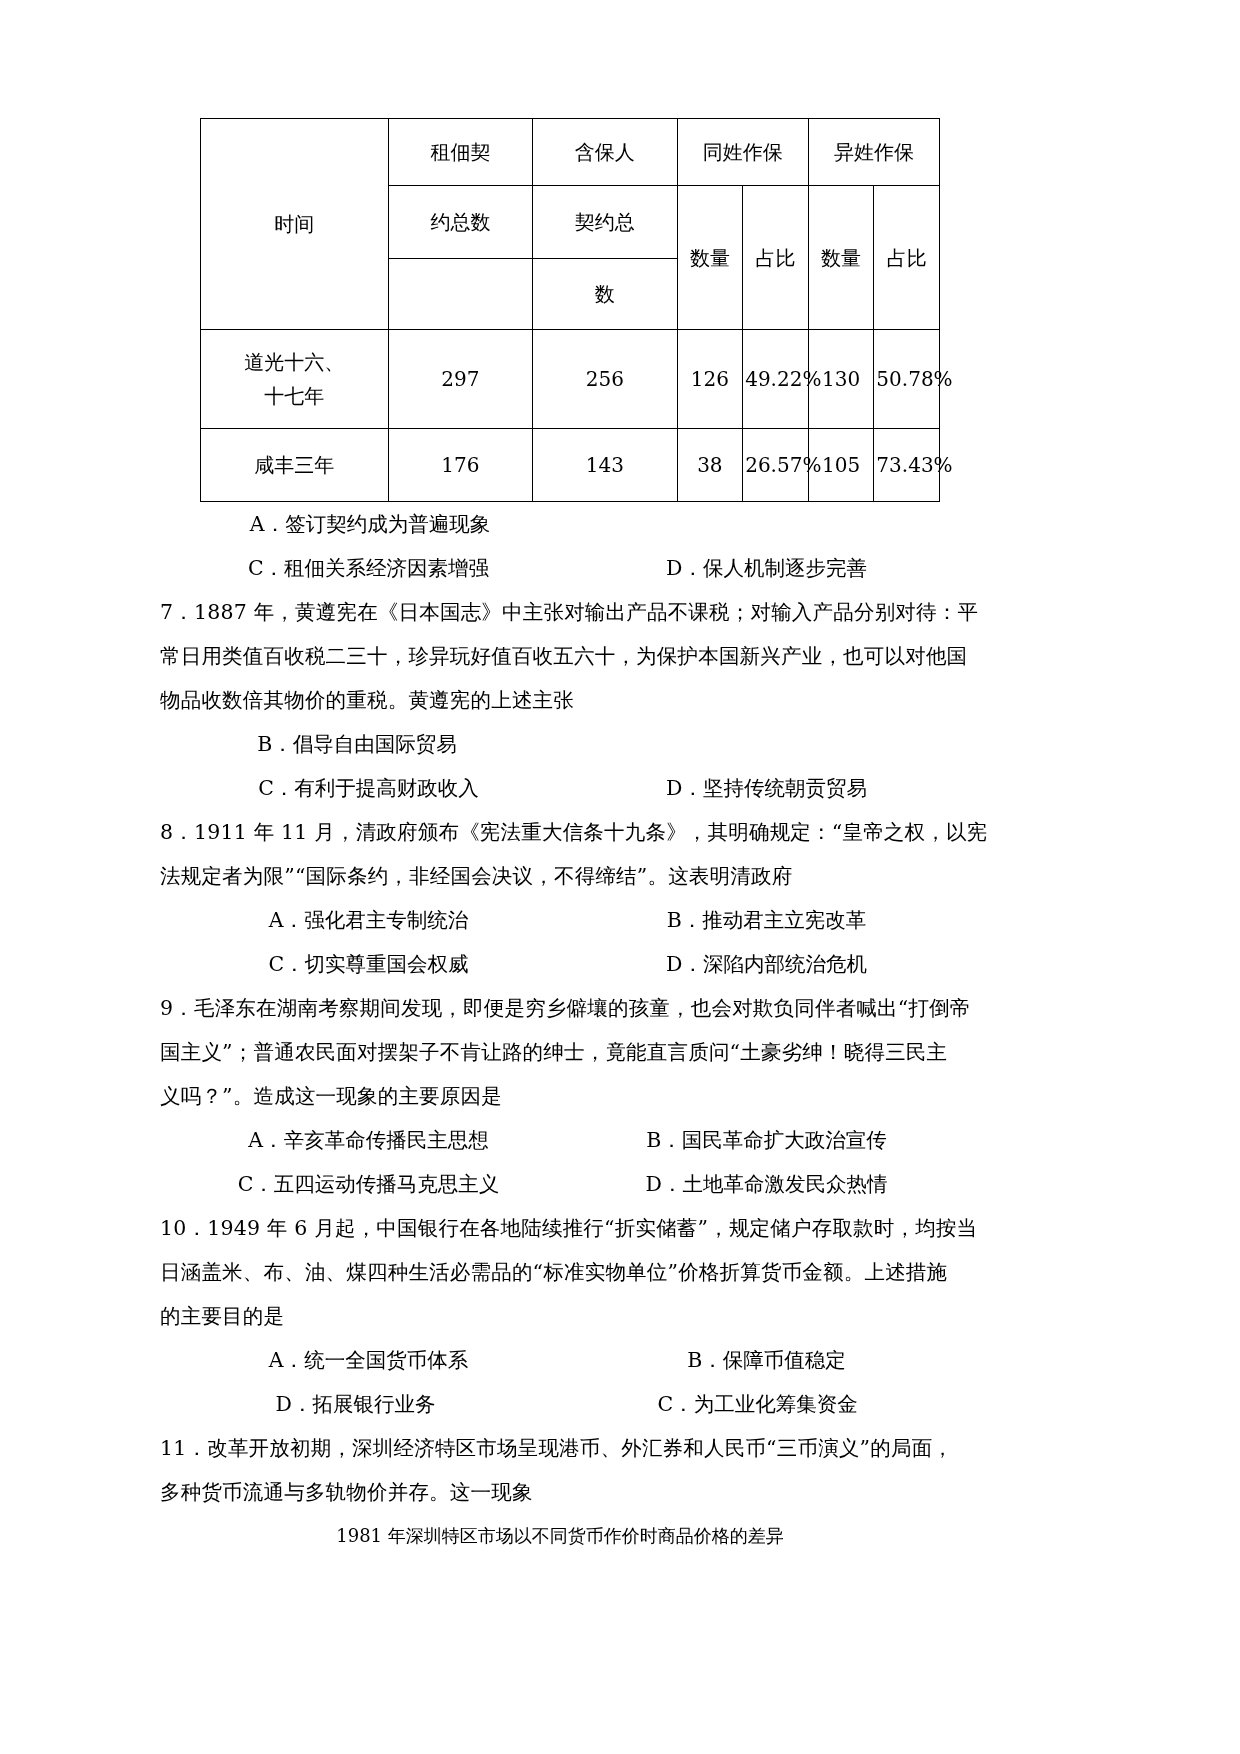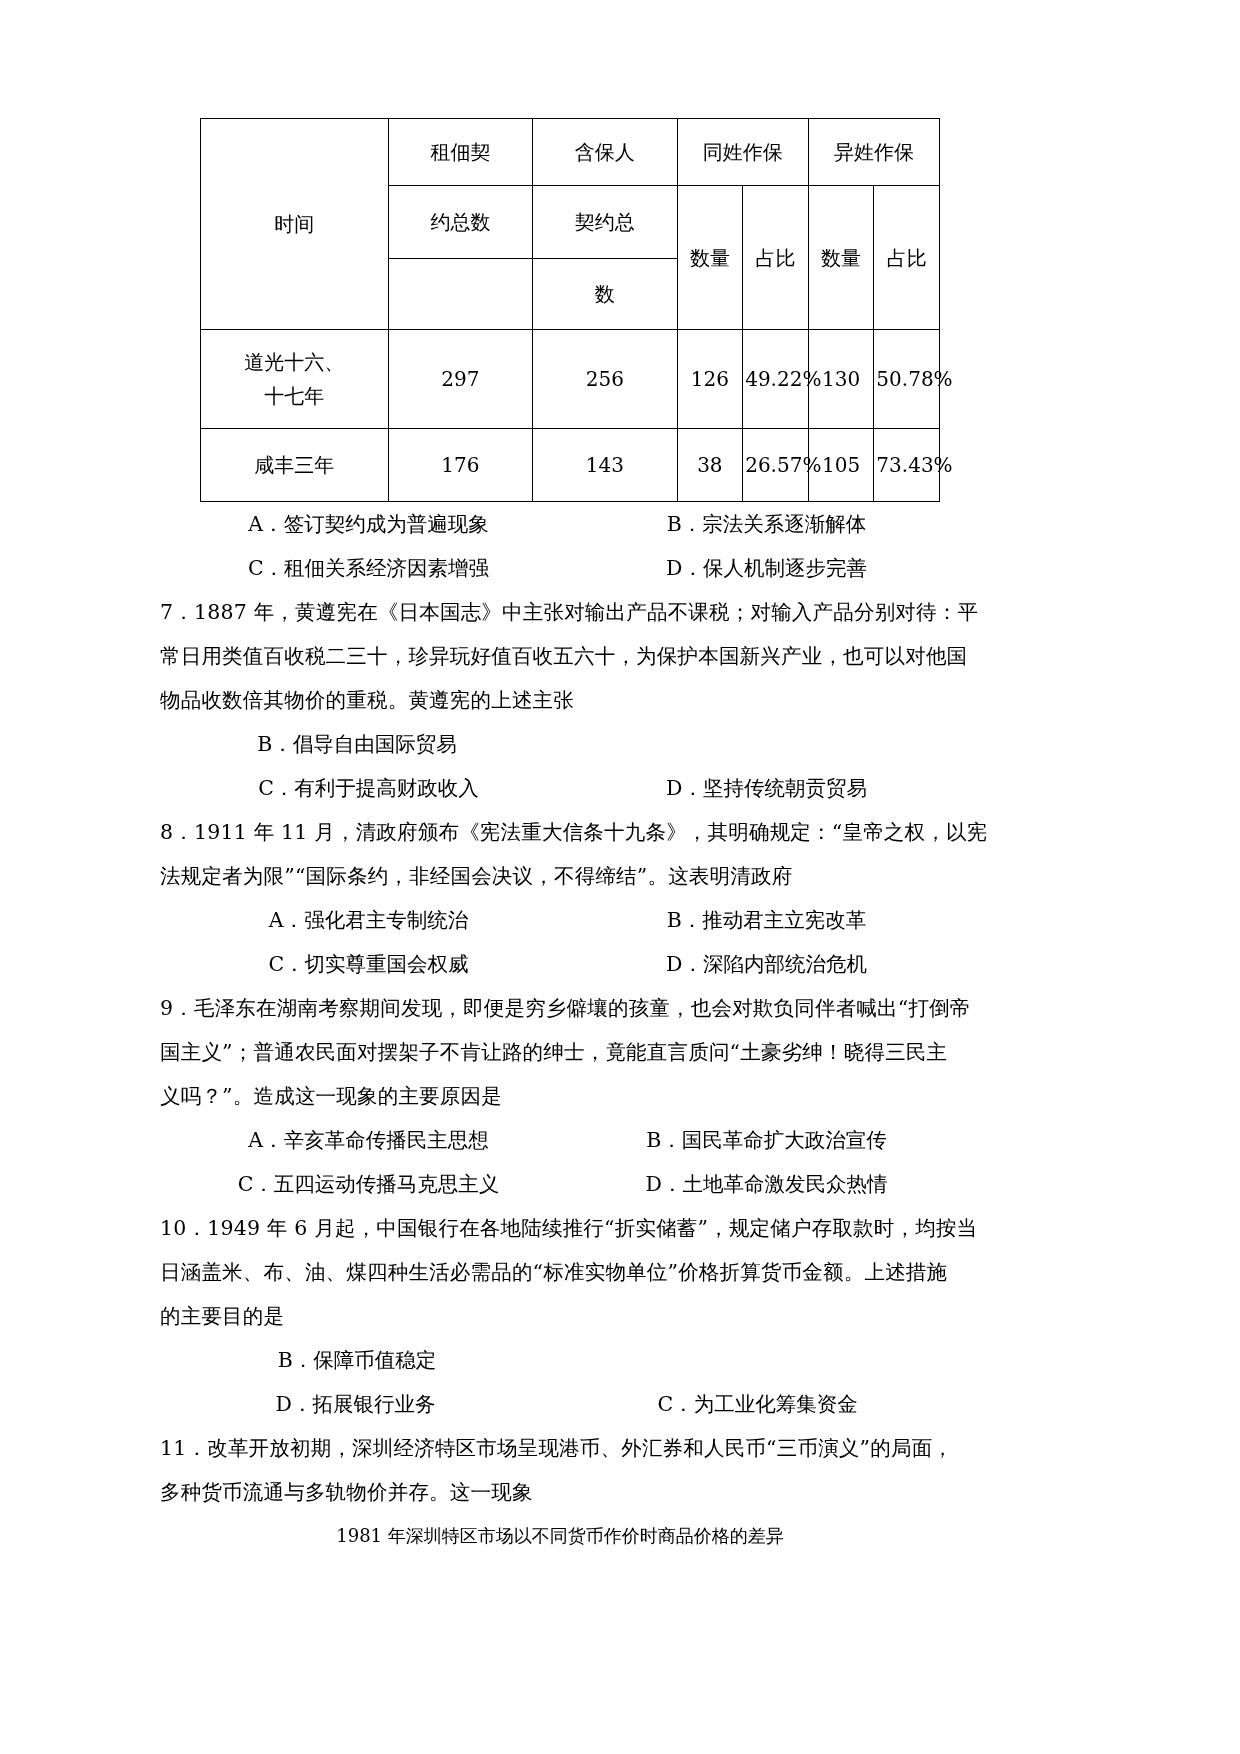--- a/index.html
+++ b/index.html
@@ -145,23 +145,20 @@
           <td class="c-pct2">73.43%</td>
         </tr>
       </tbody>
     </table>
 
     <div class="qblock">
       <div class="options">
         <div class="opt opt-left">
           <span class="opt-letter">A．</span><span>签订契约成为普遍现象</span>
         </div>
-        <div class="opt opt-right">
-          <span class="opt-letter">B．</span><span>宗法关系逐渐解体</span>
-        </div>
       </div>
       <div class="options">
         <div class="opt opt-left">
           <span class="opt-letter">C．</span><span>租佃关系经济因素增强</span>
         </div>
         <div class="opt opt-right">
           <span class="opt-letter">D．</span><span>保人机制逐步完善</span>
         </div>
       </div>
     </div>
@@ -226,20 +223,23 @@
           <span class="opt-letter">D．</span><span>土地革命激发民众热情</span>
         </div>
       </div>
     </div>
 
     <div class="qblock">
       <div class="qline q-first-line">10．1949 年 6 月起，中国银行在各地陆续推行“折实储蓄”，规定储户存取款时，均按当</div>
       <div class="qline">日涵盖米、布、油、煤四种生活必需品的“标准实物单位”价格折算货币金额。上述措施</div>
       <div class="qline">的主要目的是</div>
       <div class="options">
+        <div class="opt opt-left">
+          <span class="opt-letter">A．</span><span>统一全国货币体系</span>
+        </div>
         <div class="opt opt-right">
           <span class="opt-letter">B．</span><span>保障币值稳定</span>
         </div>
       </div>
       <div class="options">
         <div class="opt opt-right">
           <span class="opt-letter">D．</span><span>拓展银行业务</span>
         </div>
         <div class="opt opt-left">
           <span class="opt-letter">C．</span><span>为工业化筹集资金</span>

